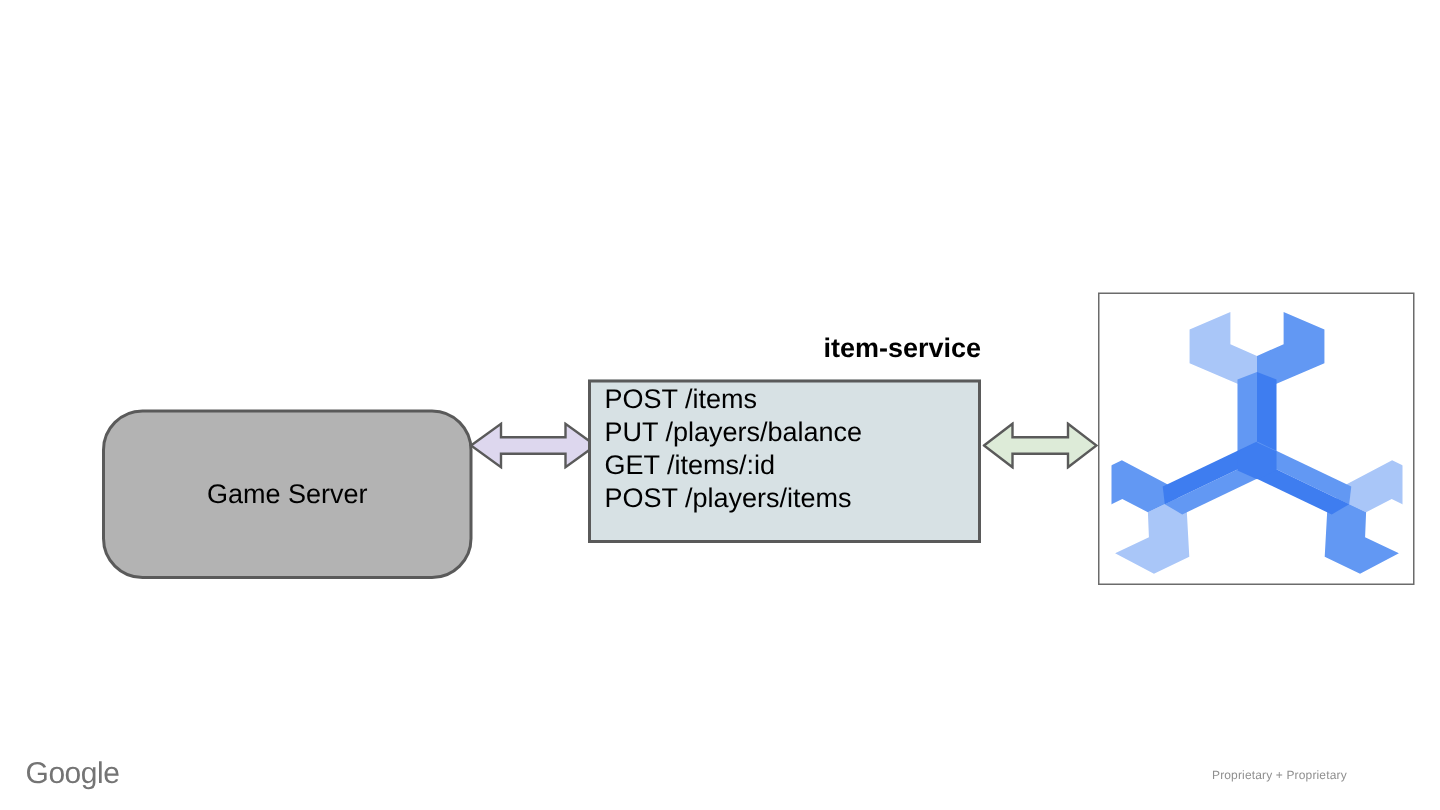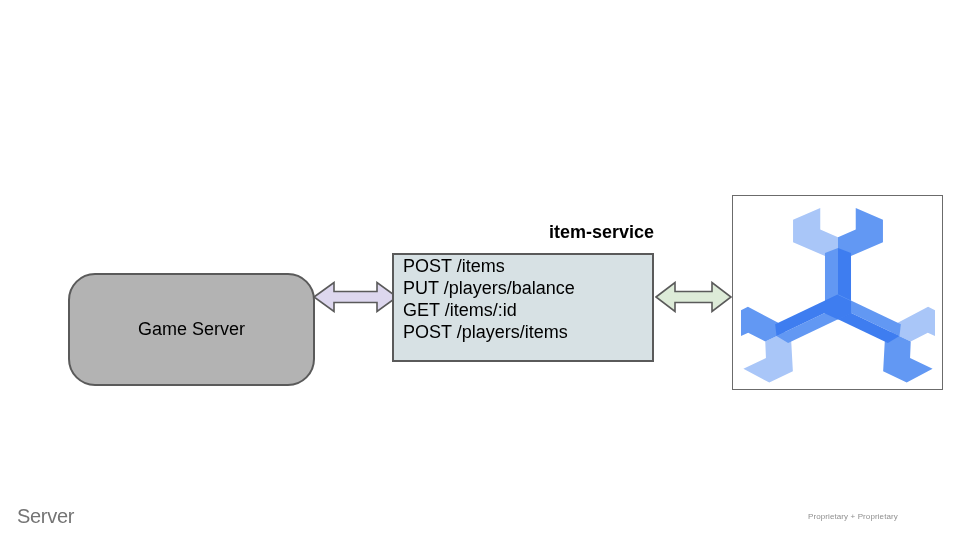--- a/index.html
+++ b/index.html
@@ -79,17 +79,17 @@
           <polygon points="0,6 0,-60 11,-55 11,6" fill="#3e7df0"></polygon>
         </g>
       </defs>
       <use href="#arm" transform="translate(100,102)"></use>
       <use href="#arm" transform="translate(100,102) rotate(120)"></use>
       <use href="#arm" transform="translate(100,102) rotate(240)"></use>
       <polygon points="89,96 100,90 111,96 111,109 100,115 89,109" fill="#3e7df0"></polygon>
     </svg>
   </div>
 
-  <div class="footer-brand" style="color: rgb(116, 116, 116);">Server</div>
+  <div class="footer-brand" style="color: rgb(116, 116, 116);">Google</div>
 
   <div class="footer-note" style="color: rgb(143, 143, 143);">Proprietary + Proprietary</div>
 
 </div>
 
 </body></html>

